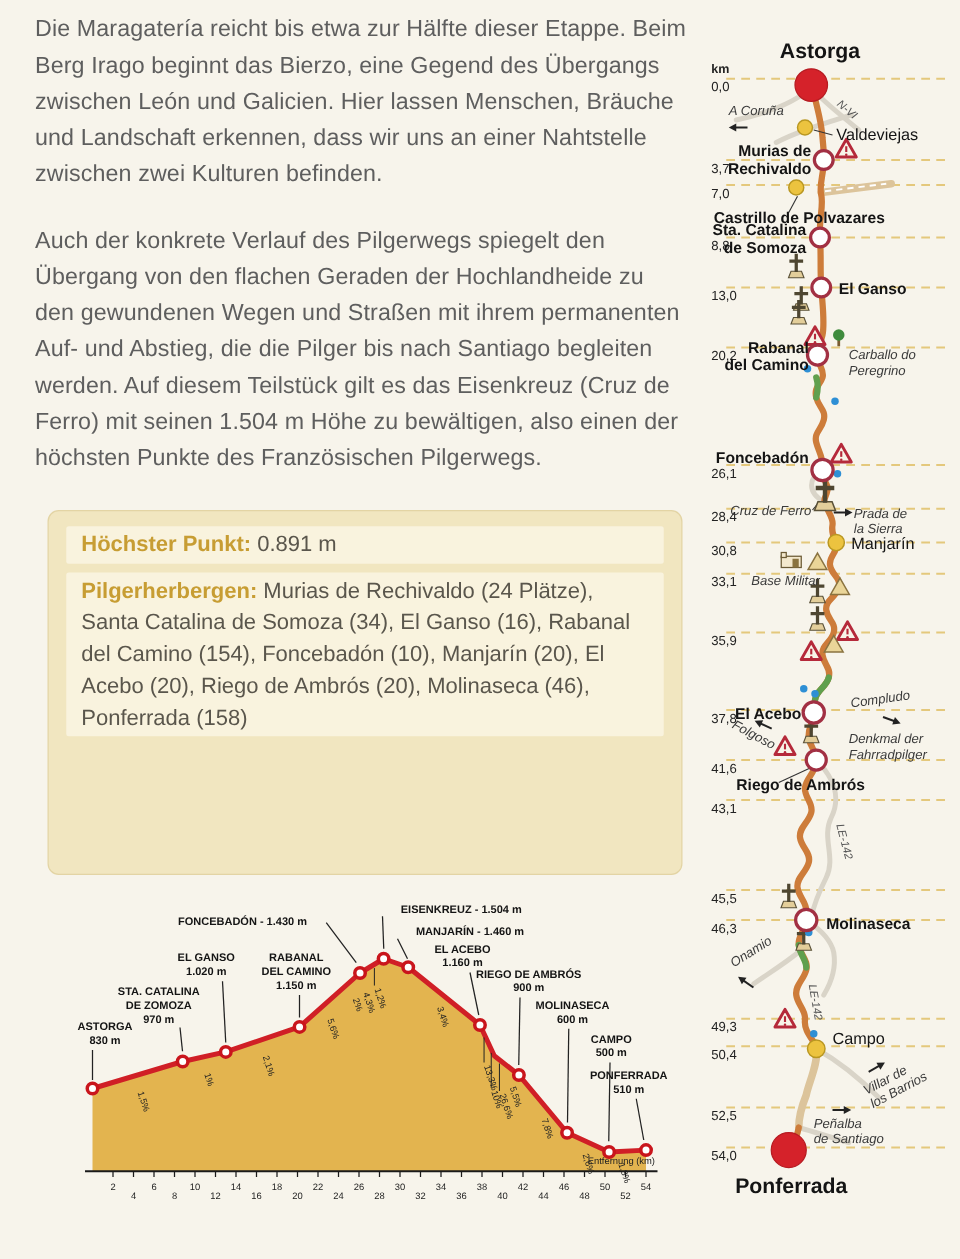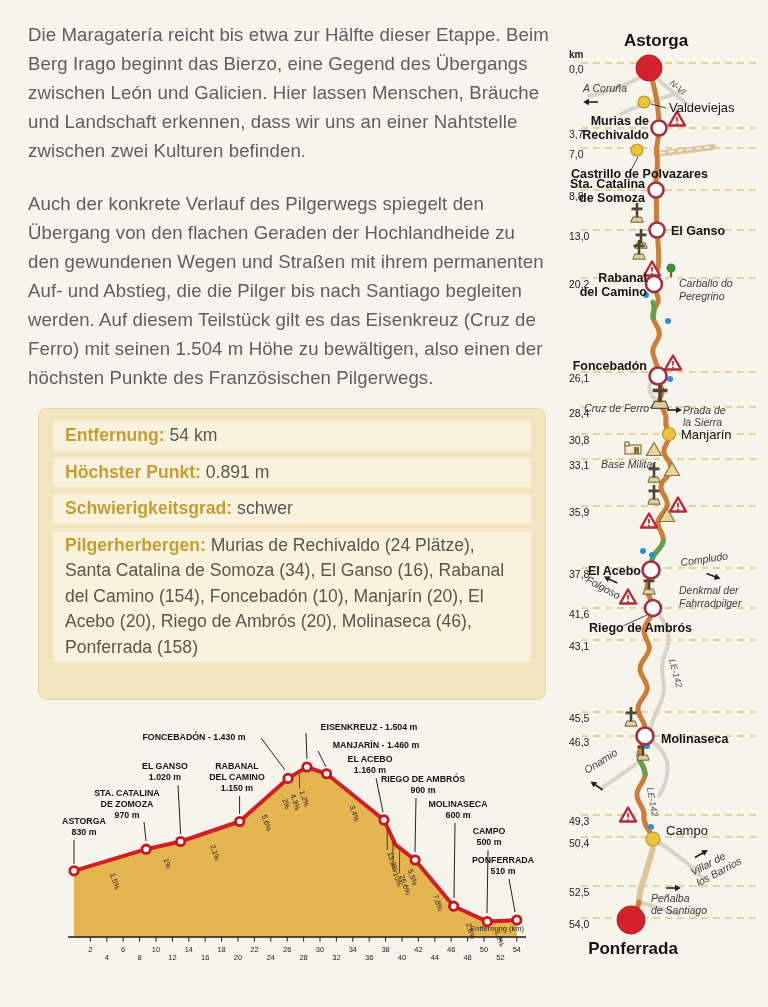--- a/index.html
+++ b/index.html
@@ -1,19 +1,19 @@
 <!DOCTYPE html>
 <html><head>
 <meta charset="utf-8">
 <style>
   html,body{margin:0;padding:0;}
   body{width:768px;height:1007px;background:#f6f3ea;font-family:"Liberation Sans",sans-serif;overflow:hidden;}
   .page{position:relative;width:768px;height:1007px;background:#f7f4eb;}
   
-  .text-col{position:absolute;left:28px;top:20px;width:522px;color:#5e5e5e;}
+  .text-col{position:absolute;left:28px;top:8px;width:522px;color:#5e5e5e;}
   .text-col p{font-size:18.6px;line-height:29px;margin:0 0 24px 0;letter-spacing:.1px;}
   
   .info-box{position:absolute;left:38px;top:408px;width:508px;height:292px;background:#f1e6c0;
     border:1px solid #e3d4a4;border-radius:9px;box-sizing:border-box;padding:12px 10px 8px 10px;overflow:hidden;}
   .info-row{background:rgba(255,253,245,.55);border-radius:2px;margin:0 4px 7px 4px;padding:2px 12px;
     font-size:17.6px;line-height:25.5px;color:#58544a;}
   .info-label{color:#c79d33;font-weight:bold;}
   .info-value{color:#5a564c;}
   
   .chart-wrap{position:absolute;left:24px;top:712px;width:522px;height:262px;}
@@ -41,30 +41,22 @@
 
 <div class="page">
 
   <div class="text-col">
     <p>Die Maragatería reicht bis etwa zur Hälfte dieser Etappe. Beim Berg Irago beginnt das Bierzo, eine Gegend des Übergangs zwischen León und Galicien. Hier lassen Menschen, Bräuche und Landschaft erkennen, dass wir uns an einer Nahtstelle zwischen zwei Kulturen befinden.</p>
     <p>Auch der konkrete Verlauf des Pilgerwegs spiegelt den Übergang von den flachen Geraden der Hochlandheide zu den gewundenen Wegen und Straßen mit ihrem permanenten Auf- und Abstieg, die die Pilger bis nach Santiago begleiten werden. Auf diesem Teilstück gilt es das Eisenkreuz (Cruz de Ferro) mit seinen 1.504 m Höhe zu bewältigen, also einen der höchsten Punkte des Französischen Pilgerwegs.</p>
   </div>
 
   <div class="info-box">
     <div class="info-row">
-      <span class="info-label">Entfernung:</span>
-      <span class="info-value">54 km</span>
-    </div>
-    <div class="info-row">
       <span class="info-label">Höchster Punkt:</span>
       <span class="info-value">0.891 m</span>
-    </div>
-    <div class="info-row">
-      <span class="info-label">Schwierigkeitsgrad:</span>
-      <span class="info-value">schwer</span>
     </div>
     <div class="info-row">
       <span class="info-label">Pilgerherbergen:</span>
       <span class="info-value">Murias de Rechivaldo (24 Plätze), Santa Catalina de Somoza (34), El Ganso (16), Rabanal del Camino (154), Foncebadón (10), Manjarín (20), El Acebo (20), Riego de Ambrós (20), Molinaseca (46), Ponferrada (158)</span>
     </div>
   </div>
 
   <div class="chart-wrap">
     <svg id="chart-svg" width="522" height="262" viewBox="0 0 522 262">
         <polygon points="50.0,158.8 122.2,137.2 156.6,129.5 215.6,109.5 264.0,66.4 282.9,55.0 302.6,61.8 360.0,108.0 371.4,132.6 391.1,148.0 429.7,194.2 463.3,209.6 492.8,208.1 492.8,225 50,225" fill="#e3b44f"></polygon>

